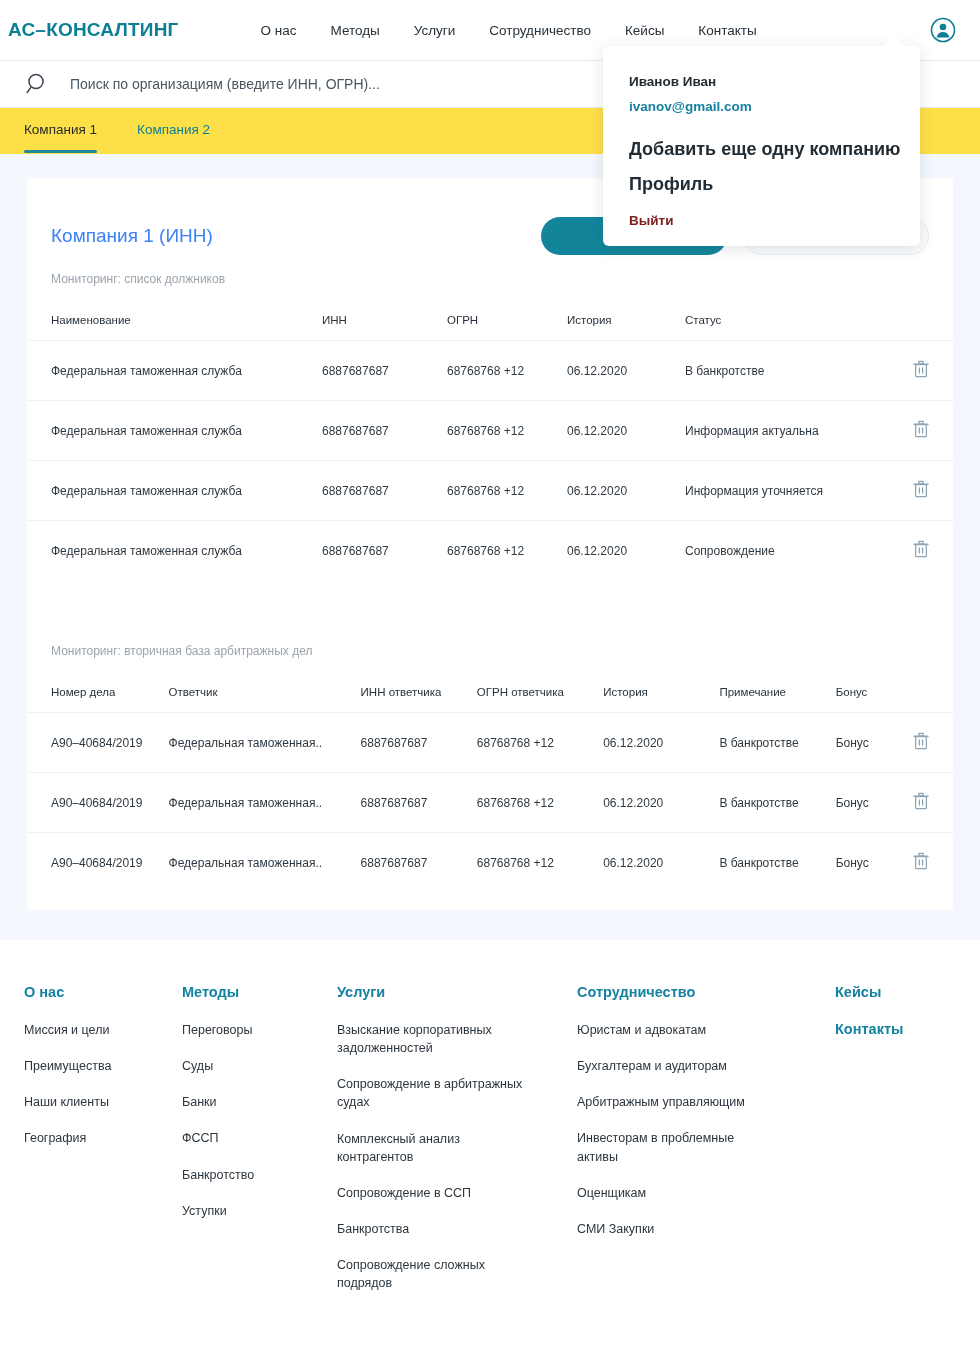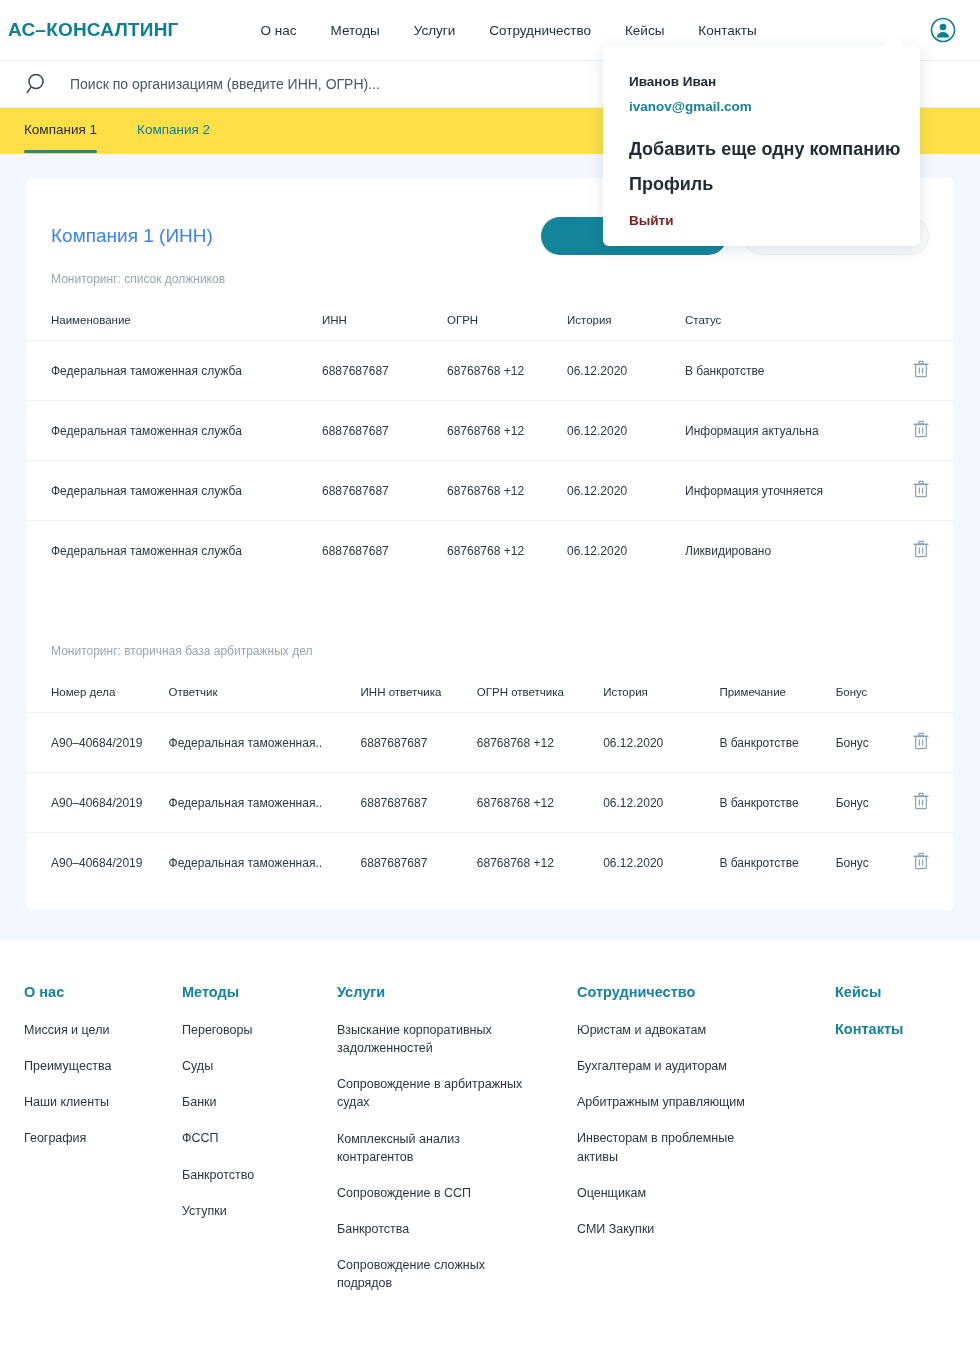--- a/index.html
+++ b/index.html
@@ -399,21 +399,21 @@
                   <line x1="9.6" y1="7.4" x2="9.6" y2="13.6" stroke="#8fa6b2" stroke-width="1.3"></line>
                 </svg>
               </span>
             </td>
           </tr>
           <tr>
             <td>Федеральная таможенная служба</td>
             <td>6887687687</td>
             <td>68768768 +12</td>
             <td>06.12.2020</td>
-            <td class="st-liquidated">Ликвидировано</td>
+            <td class="st-liquidated">Сопровождение</td>
             <td class="trash-cell">
               <span class="trash">
                 <svg width="16" height="18" viewBox="0 0 16 18">
                   <rect x="2.6" y="4.6" width="10.8" height="12" rx="1.2" fill="none" stroke="#8fa6b2" stroke-width="1.3"></rect>
                   <line x1="1" y1="4.2" x2="15" y2="4.2" stroke="#8fa6b2" stroke-width="1.4" stroke-linecap="round"></line>
                   <rect x="6" y="1.4" width="4" height="2.5" fill="none" stroke="#8fa6b2" stroke-width="1.3"></rect>
                   <line x1="6.4" y1="7.4" x2="6.4" y2="13.6" stroke="#8fa6b2" stroke-width="1.3"></line>
                   <line x1="9.6" y1="7.4" x2="9.6" y2="13.6" stroke="#8fa6b2" stroke-width="1.3"></line>
                 </svg>
               </span>

